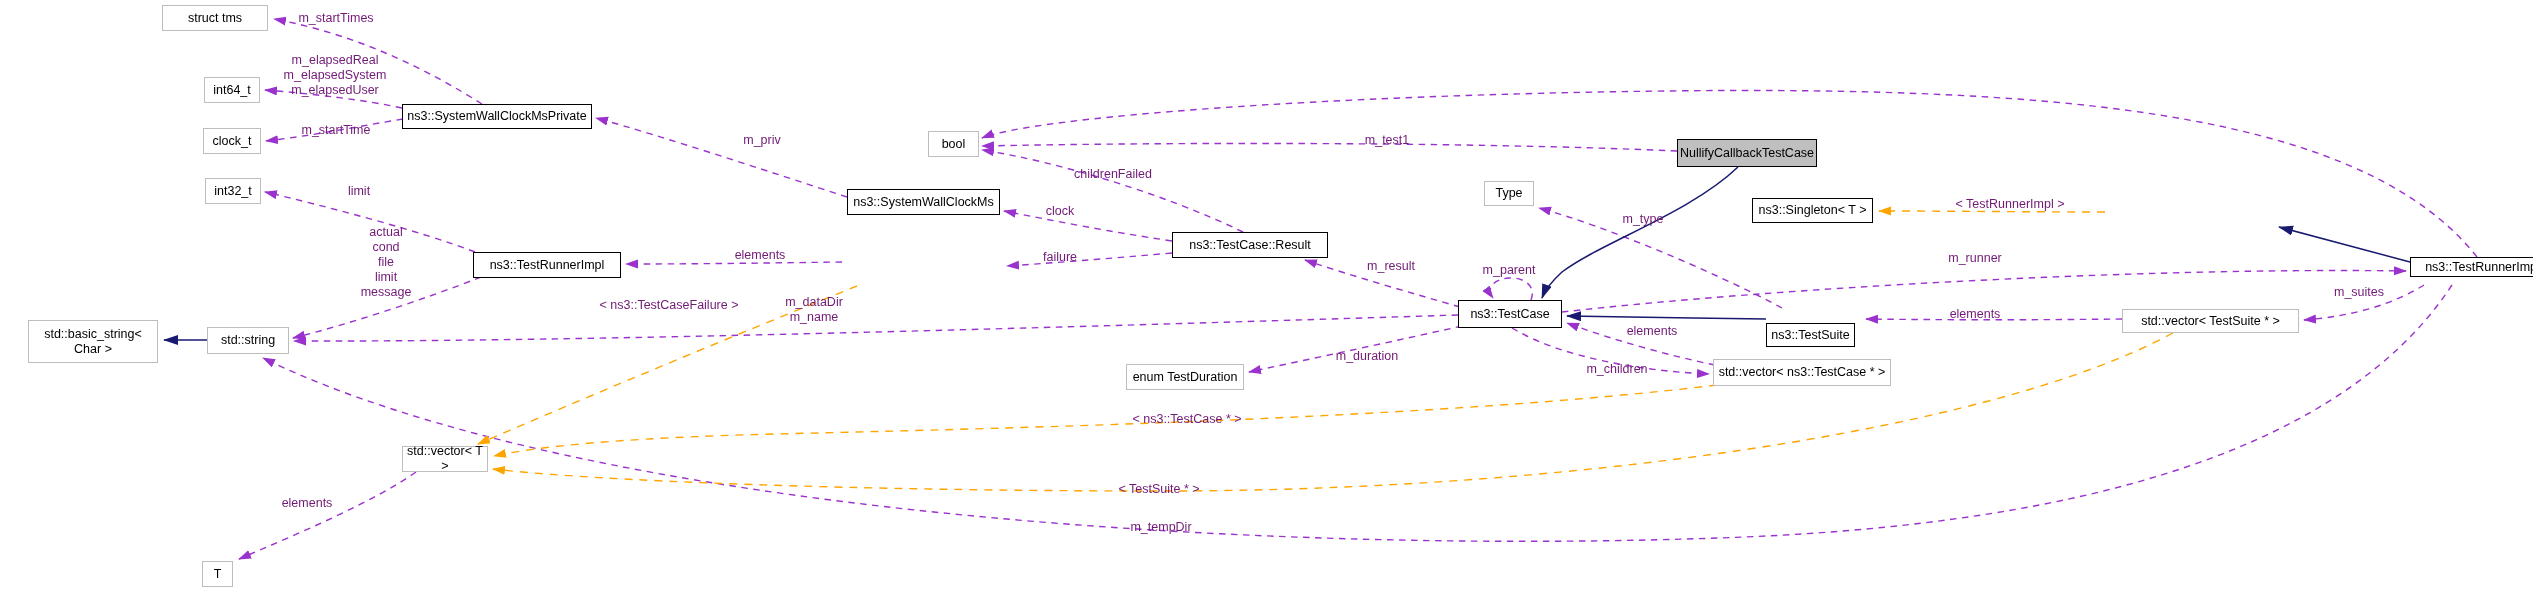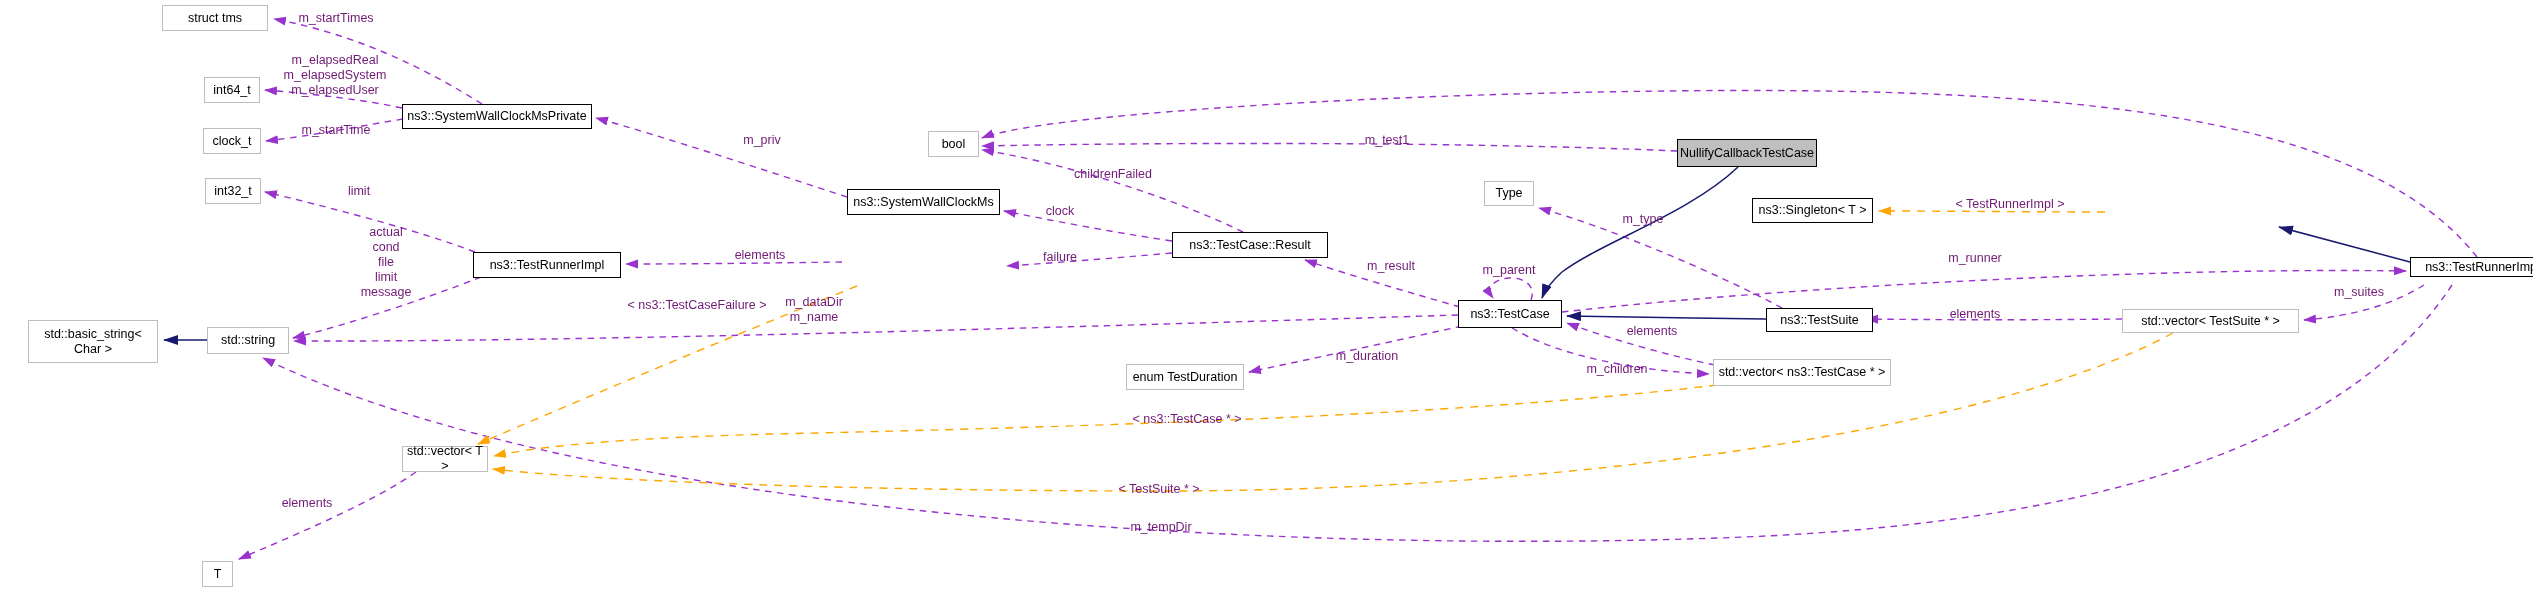--- a/index.html
+++ b/index.html
@@ -117,21 +117,21 @@
     </div>
   <div class="node ext" style="left:1459px;top:181px;width:50px;height:25px">
       <span>Type</span>
     </div>
   <div class="node doc" style="left:1727px;top:198px;width:121px;height:25px">
       <span>ns3::Singleton&lt; T &gt;</span>
     </div>
   <div class="node subject" style="left:1652px;top:139px;width:140px;height:28px">
       <span>NullifyCallbackTestCase</span>
     </div>
-  <div class="node doc" style="left:1741px;top:308px;width:107px;height:24px">
+  <div class="node doc" style="left:1741px;top:323px;width:89px;height:24px">
       <span>ns3::TestSuite</span>
     </div>
   <div class="node ext" style="left:1101px;top:364px;width:118px;height:26px">
       <span>enum TestDuration</span>
     </div>
   <div class="node ext" style="left:1688px;top:359px;width:178px;height:27px">
       <span>std::vector&lt; ns3::TestCase * &gt;</span>
     </div>
   <div class="node doc" style="left:2385px;top:257px;width:145px;height:20px">
       <span>ns3::TestRunnerImpl</span>
@@ -159,21 +159,21 @@
   <span class="elabel" style="left:1362px;top:140px">m_test1</span>
   <span class="elabel" style="left:1366px;top:266px">m_result</span>
   <span class="elabel" style="left:1484px;top:270px">m_parent</span>
   <span class="elabel" style="left:1618px;top:219px">m_type</span>
   <span class="elabel" style="left:1950px;top:258px">m_runner</span>
   <span class="elabel" style="left:1985px;top:204px">&lt; TestRunnerImpl &gt;</span>
   <span class="elabel" style="left:1950px;top:314px">elements</span>
   <span class="elabel" style="left:2334px;top:292px">m_suites</span>
   <span class="elabel" style="left:789px;top:310px">m_dataDir
 m_name</span>
-  <span class="elabel" style="left:672px;top:305px">&lt; ns3::TestCaseFailure &gt;</span>
+  <span class="elabel" style="left:644px;top:305px">&lt; ns3::TestCaseFailure &gt;</span>
   <span class="elabel" style="left:1342px;top:356px">m_duration</span>
   <span class="elabel" style="left:1592px;top:369px">m_children</span>
   <span class="elabel" style="left:1627px;top:331px">elements</span>
   <span class="elabel" style="left:1162px;top:419px">&lt; ns3::TestCase * &gt;</span>
   <span class="elabel" style="left:1134px;top:489px">&lt; TestSuite * &gt;</span>
   <span class="elabel" style="left:1136px;top:527px">m_tempDir</span>
   <span class="elabel" style="left:282px;top:503px">elements</span>
 
 </div>
 

